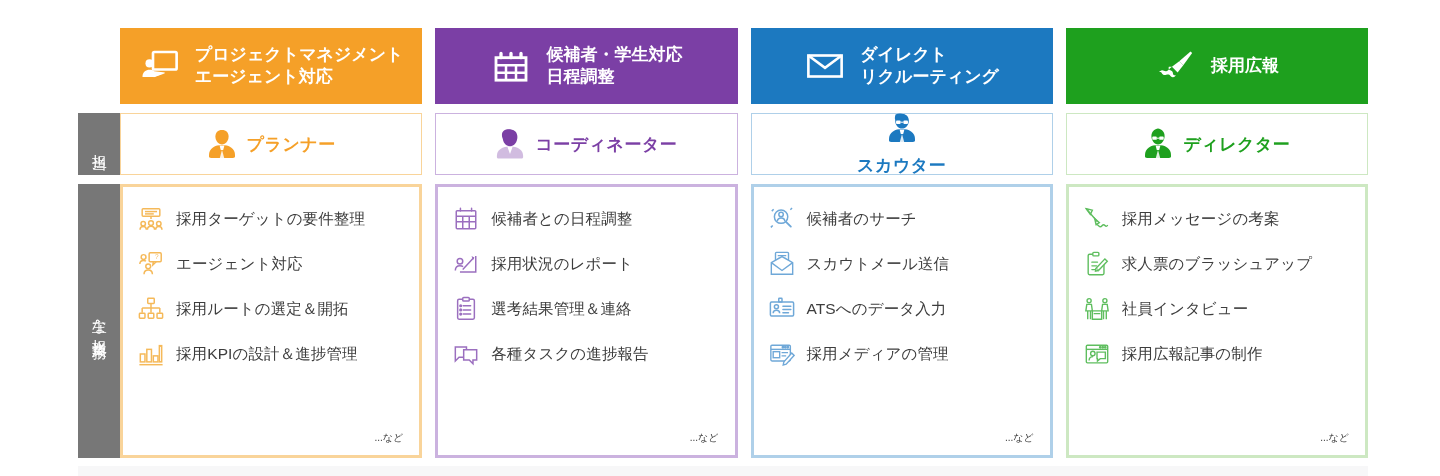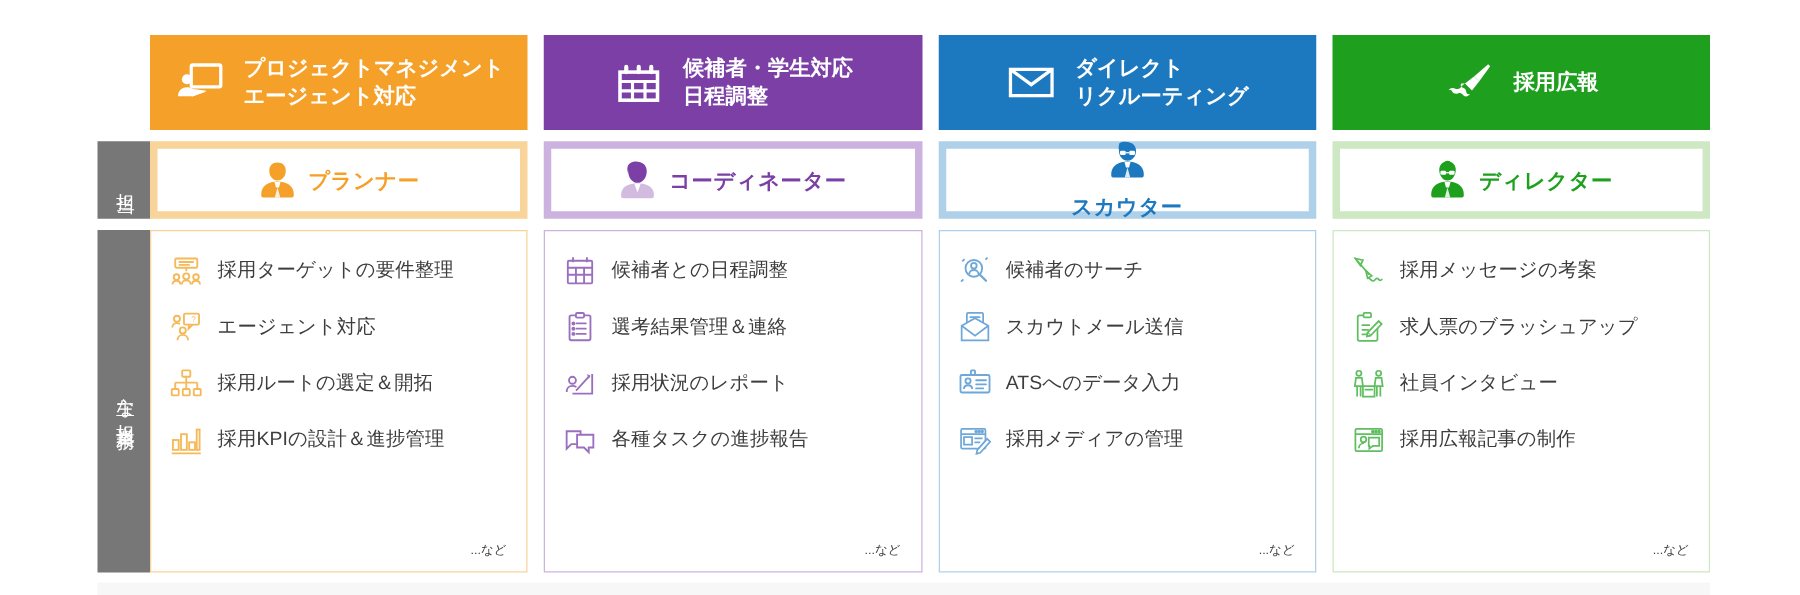--- a/index.html
+++ b/index.html
@@ -114,42 +114,42 @@
     text-align: left;
   }
 
   .gap-row { height: 9px; flex: 0 0 9px; }
 
   
   .col-role {
     height: 62px;
     flex: 0 0 62px;
     background: #ffffff;
-    border: 6px solid #701a75;
+    border: 1px solid #701a75;
     box-sizing: border-box;
     display: flex;
     align-items: center;
     justify-content: center;
     gap: 10px;
   }
   .col-role .role-icon {
     width: 30px; height: 34px;
     display: flex; align-items: center; justify-content: center;
   }
   .col-role .role-text {
     font-size: 17px;
     font-weight: bold;
     letter-spacing: 0.5px;
   }
 
   
   .col-tasks {
     flex: 1 1 auto;
     background: #ffffff;
-    border: 1px solid #737373;
+    border: 3px solid #737373;
     box-sizing: border-box;
     display: flex;
     flex-direction: column;
     padding: 14px 14px 8px 14px;
   }
   .task-list {
     flex: 1 1 auto;
     display: flex;
     flex-direction: column;
     justify-content: flex-start;
@@ -341,42 +341,42 @@
                   <rect x="3.5" y="5" width="21" height="19.5" rx="1"></rect>
                   <path d="M3.5 11h21M3.5 17h21M10.5 11v13.5M17.5 11v13.5"></path>
                 </svg>
               </span>
               <span class="t-label">候補者との日程調整</span>
             </div>
 
             <div class="task">
               <span class="t-icon">
                 <svg width="26" height="26" viewBox="0 0 28 28" fill="none" stroke="#9B6FBF" stroke-width="1.6">
+                  <path d="M24.5 5.5v17h-17"></path>
+                  <circle cx="7.5" cy="11" r="3"></circle>
+                  <path d="M2.5 21c0-3.2 2.2-5.2 5-5.2 1.3 0 2.5.4 3.4 1.1"></path>
+                  <path d="M11 19.5L22 7.5" stroke-linecap="round"></path>
+                  <path d="M20 5.5l3 1.5-1.5 3z" fill="#9B6FBF" stroke="none"></path>
+                </svg>
+              </span>
+              <span class="t-label">採用状況のレポート</span>
+            </div>
+
+            <div class="task">
+              <span class="t-icon">
+                <svg width="26" height="26" viewBox="0 0 28 28" fill="none" stroke="#9B6FBF" stroke-width="1.6">
                   <rect x="5" y="3.5" width="18" height="21.5" rx="1.5"></rect>
                   <rect x="10.5" y="1.5" width="7" height="4" rx="1" fill="#fff"></rect>
                   <path d="M11 10.5h8M11 15h8M11 19.5h8" stroke-linecap="round"></path>
                   <circle cx="8.3" cy="10.5" r="0.9" fill="#9B6FBF"></circle>
                   <circle cx="8.3" cy="15" r="0.9" fill="#9B6FBF"></circle>
                   <circle cx="8.3" cy="19.5" r="0.9" fill="#9B6FBF"></circle>
                 </svg>
               </span>
               <span class="t-label">選考結果管理＆連絡</span>
-            </div>
-
-            <div class="task">
-              <span class="t-icon">
-                <svg width="26" height="26" viewBox="0 0 28 28" fill="none" stroke="#9B6FBF" stroke-width="1.6">
-                  <path d="M24.5 5.5v17h-17"></path>
-                  <circle cx="7.5" cy="11" r="3"></circle>
-                  <path d="M2.5 21c0-3.2 2.2-5.2 5-5.2 1.3 0 2.5.4 3.4 1.1"></path>
-                  <path d="M11 19.5L22 7.5" stroke-linecap="round"></path>
-                  <path d="M20 5.5l3 1.5-1.5 3z" fill="#9B6FBF" stroke="none"></path>
-                </svg>
-              </span>
-              <span class="t-label">採用状況のレポート</span>
             </div>
 
             <div class="task">
               <span class="t-icon">
                 <svg width="26" height="26" viewBox="0 0 28 28" fill="none" stroke="#9B6FBF" stroke-width="1.6">
                   <path d="M2.5 6.5h12v11h-8l-4 4v-4z"></path>
                   <path d="M11.5 9.5h14v11h-4v4l-4-4h-6z" fill="#fff"></path>
                 </svg>
               </span>
               <span class="t-label">各種タスクの進捗報告</span>

